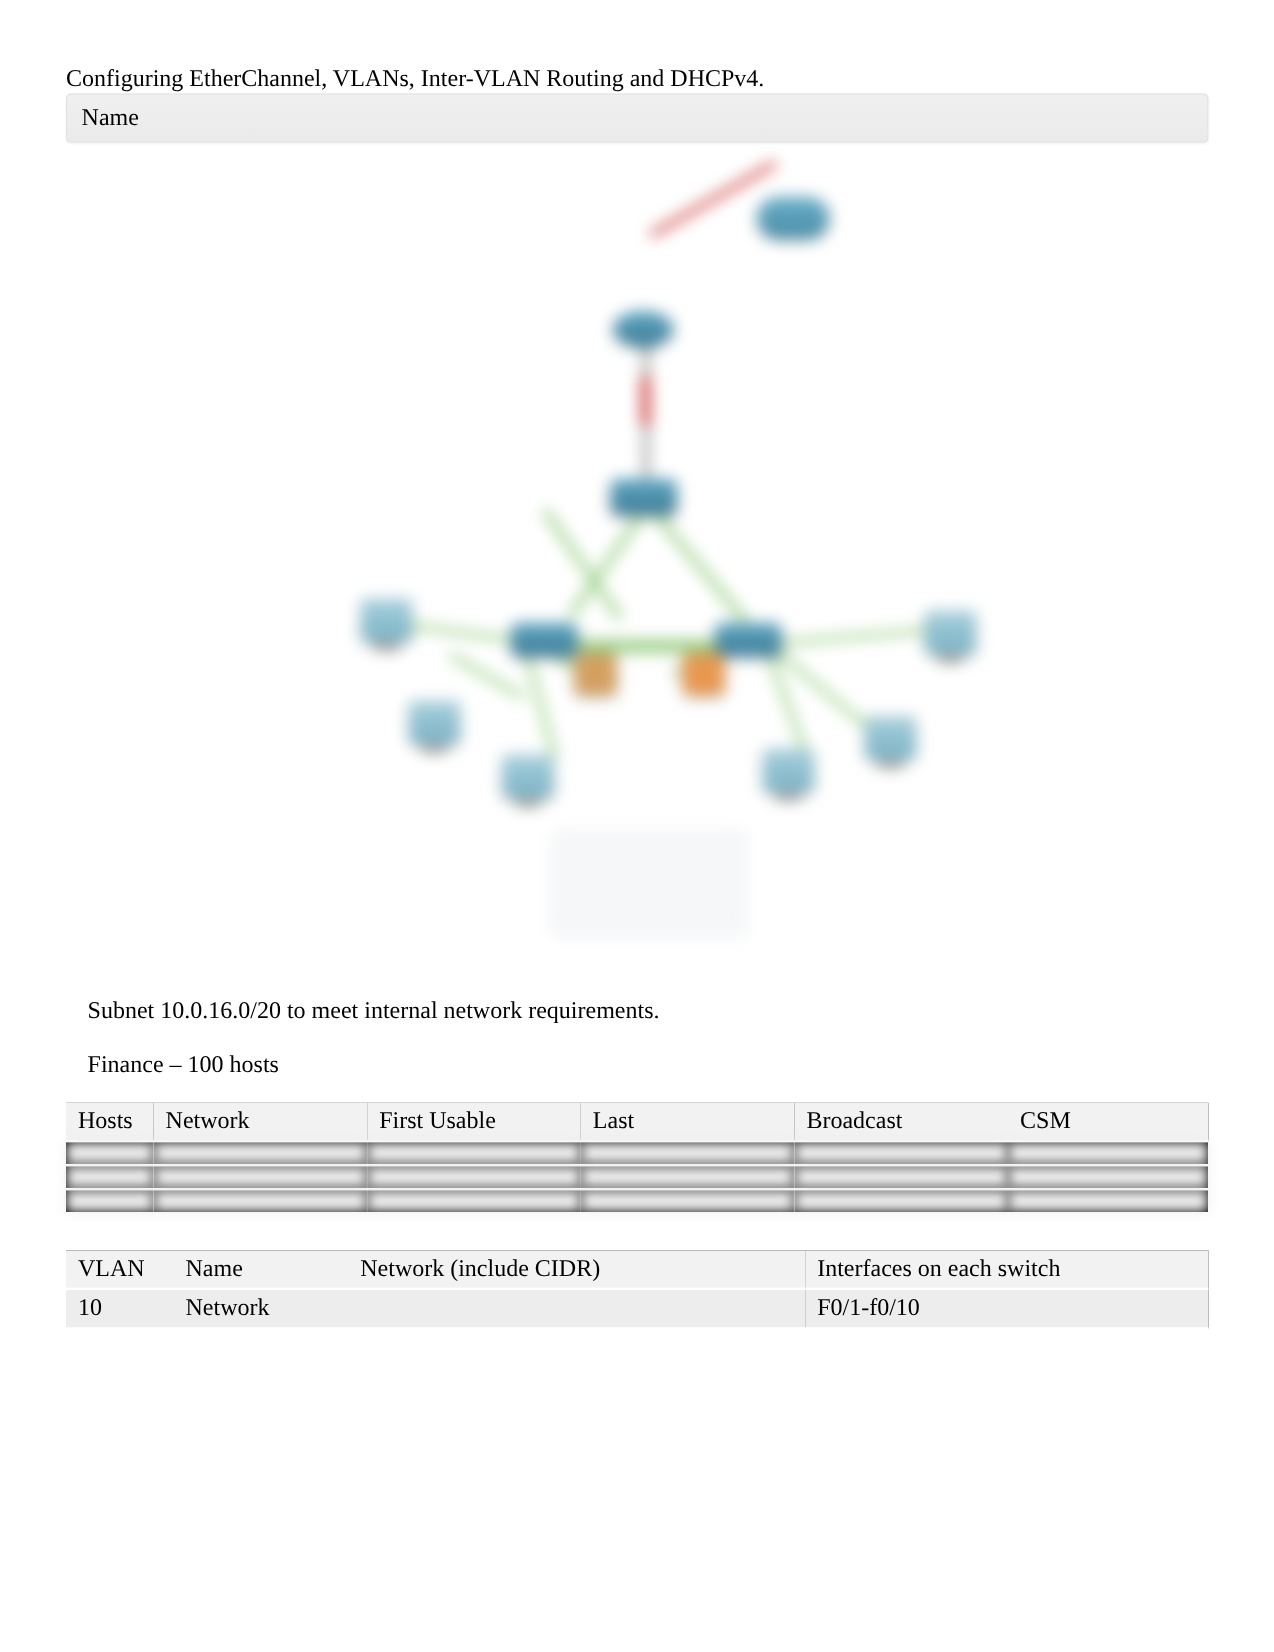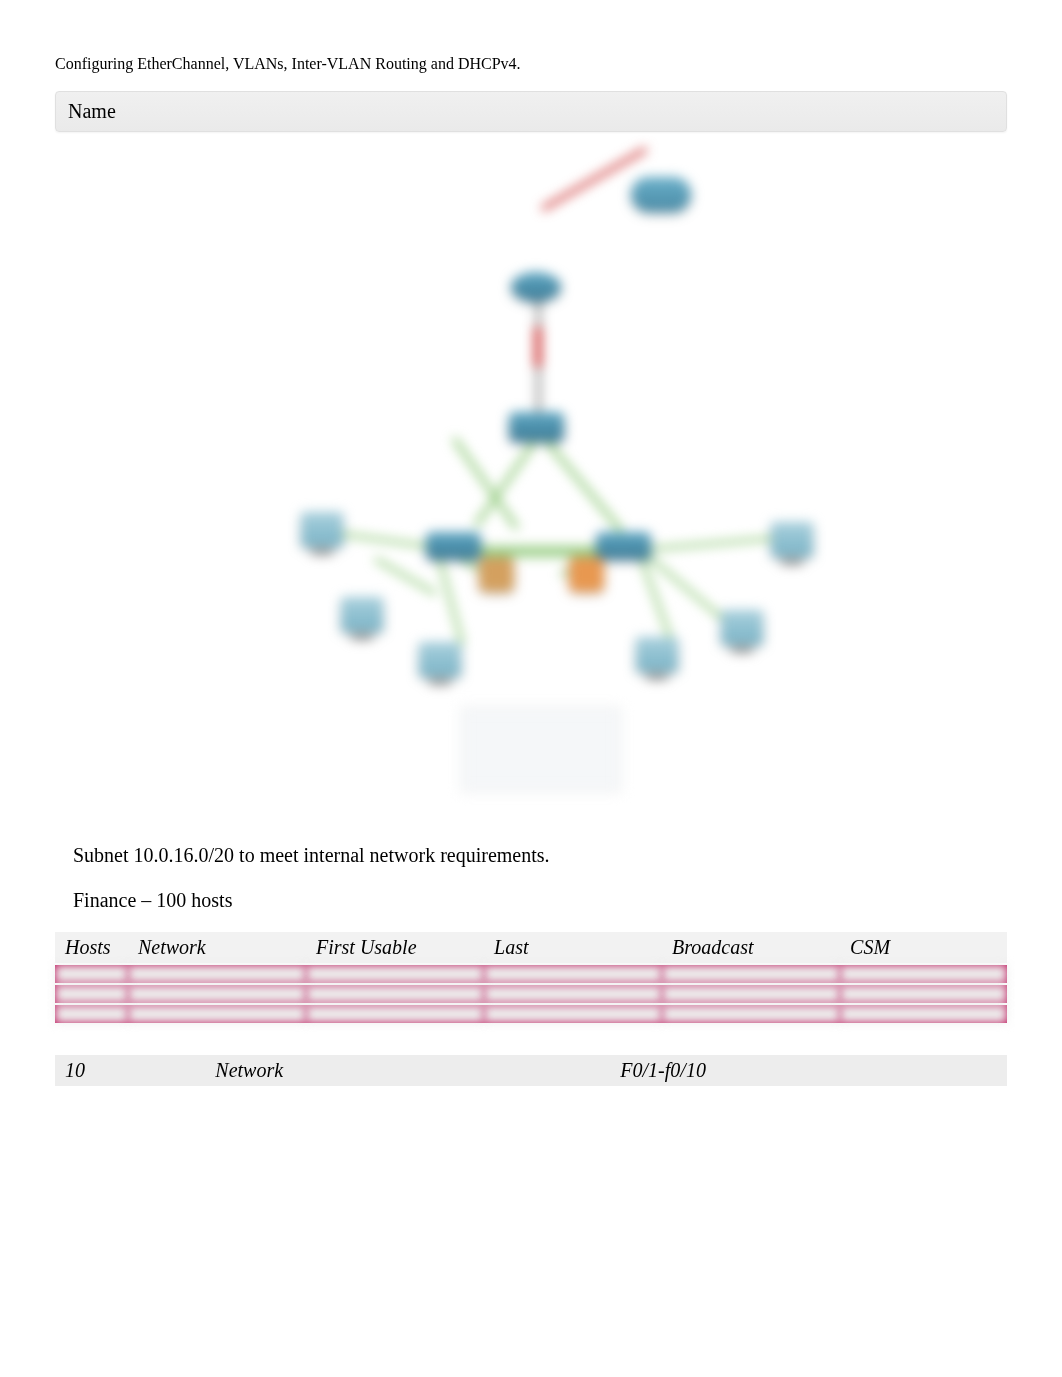--- a/index.html
+++ b/index.html
@@ -9,22 +9,21 @@
     }
     body {
       font-family: "Times New Roman", Times, serif;
       font-size: 20px;
       color: #000;
       background: #fff;
       width: 1062px;
       padding: 55px;
     }
     .title {
-      font-size: 16px;
-      margin-bottom: 18px;
+      font-size: 20px;
     }
     .name-field {
       background: linear-gradient(to bottom, #f0f0f0, #eaeaea);
       border: 1px solid #e0e0e0;
       border-radius: 4px;
       padding: 8px 12px;
       width: 100%;
       font-size: 20px;
       box-shadow: 0 1px 2px rgba(0,0,0,0.05);
     }
@@ -133,23 +132,22 @@
     }
     .table-container {
       margin-bottom: 30px;
     }
     table {
       width: 100%;
       border-collapse: collapse;
       font-size: 20px;
     }
     table tr {
-      background: #be185d;
+      background: #000000;
       border-bottom: 2px solid #fff;
-      font-style: italic;
     }
     table th {
       text-align: left;
       font-weight: normal;
       padding: 4px 10px;
       background: #f2f2f2;
     }
     table td {
       padding: 4px 10px;
       background: #ededed;
@@ -253,20 +251,26 @@
           <td></td>
           <td></td>
         </tr>
   </tbody>
     </table>
 </div>
 
 <div class="table-container">
   <table class="table2">
     <tbody>
+        <tr>
+      <th>VLAN</th>
+      <th>Name</th>
+      <th>Network (include CIDR)</th>
+      <th>Interfaces on each switch</th>
+    </tr>
     <tr>
       <td>10</td>
       <td>Network</td>
       <td></td>
       <td>F0/1-f0/10</td>
     </tr>
   </tbody>
     </table>
 </div>
 

